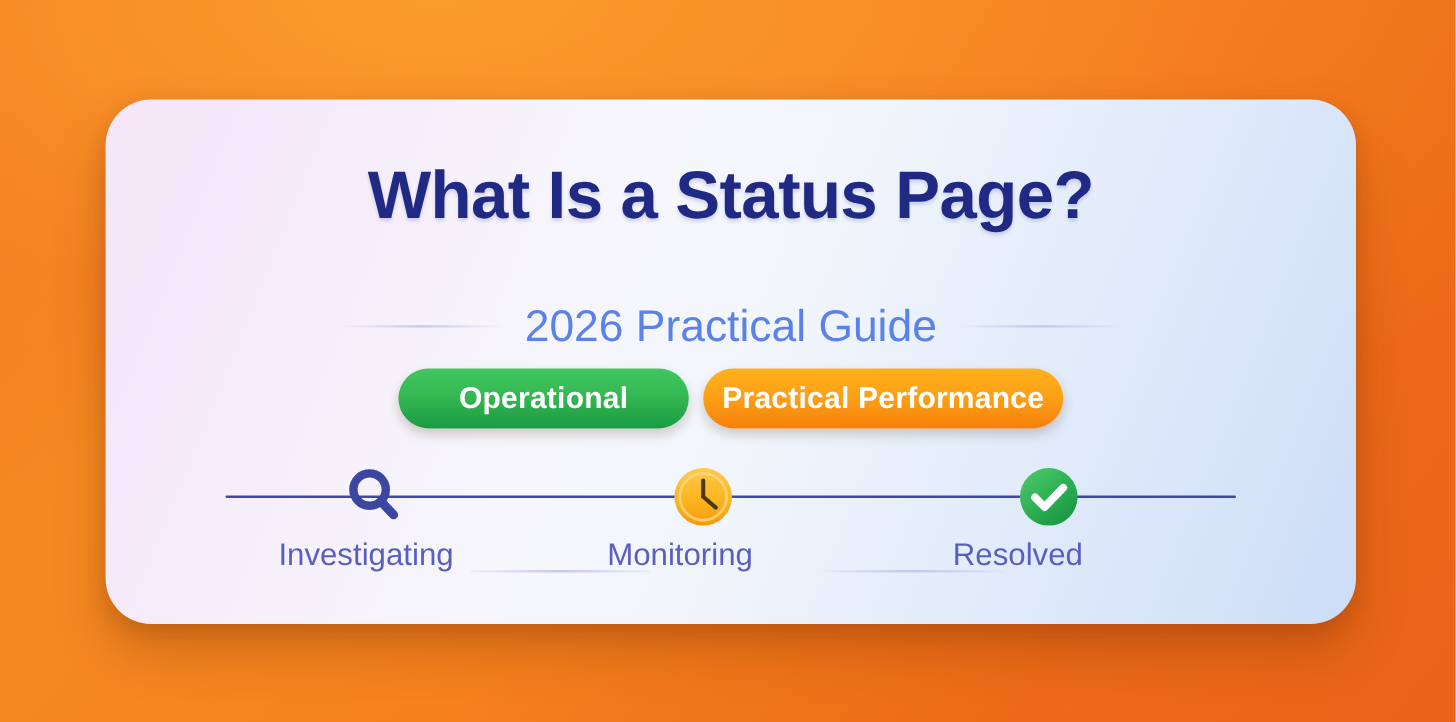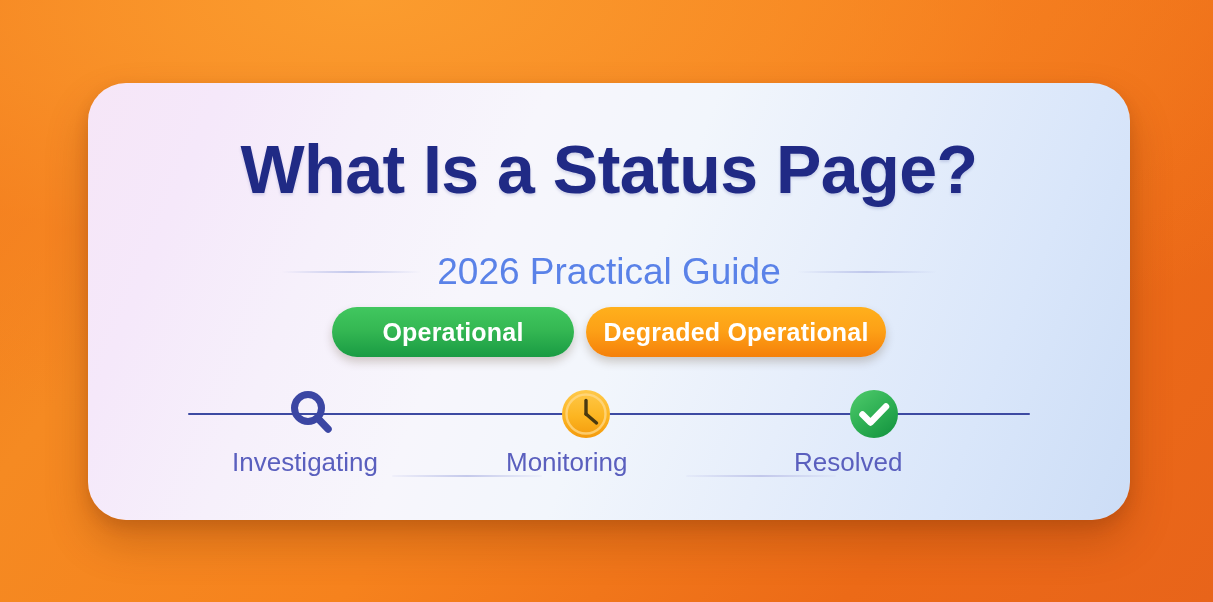--- a/index.html
+++ b/index.html
@@ -50,21 +50,21 @@
 
   
   #title {
     position: absolute;
     left: 0;
     top: 47px;
     width: 100%;
     text-align: center;
     font-family: "Liberation Sans Narrow", "Liberation Sans", sans-serif;
     font-weight: 700;
-    font-size: 68px;
+    font-size: 56px;
     letter-spacing: -0.5px;
     color: #202a85;
     text-shadow: 0 2px 3px rgba(40, 50, 140, 0.18);
     white-space: nowrap;
   }
 
   
   #subtitle-row {
     position: absolute;
     left: 0;
@@ -195,21 +195,21 @@
     <div id="title">What Is a Status Page?</div>
 
     <div id="subtitle-row">
       <div class="rule"></div>
       <div id="subtitle">2026 Practical Guide</div>
       <div class="rule"></div>
     </div>
 
     <div id="pills">
       <div class="pill operational">Operational</div>
-      <div class="pill degraded">Degraded Operational</div>
+      <div class="pill degraded">Practical Performance</div>
     </div>
 
     <div id="timeline">
 
       <div id="track"></div>
 
       <div class="lower-rule r1"></div>
       <div class="lower-rule r2"></div>
 
       <div class="node n1">

